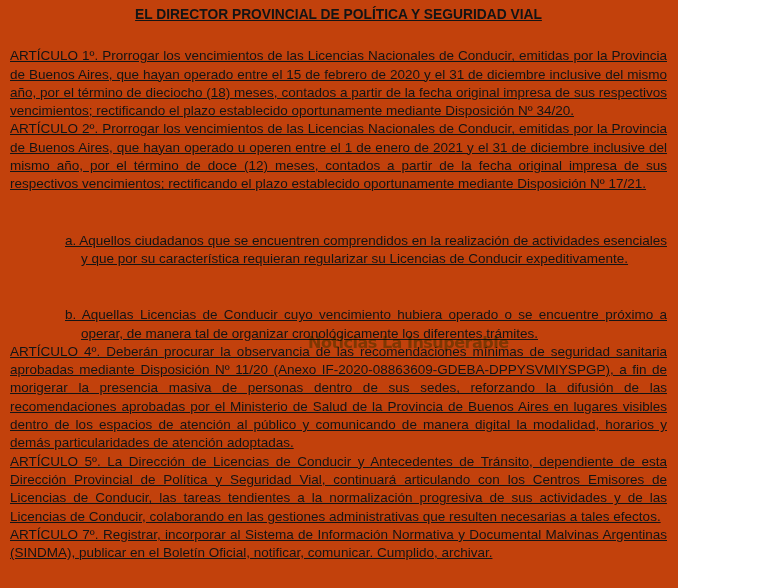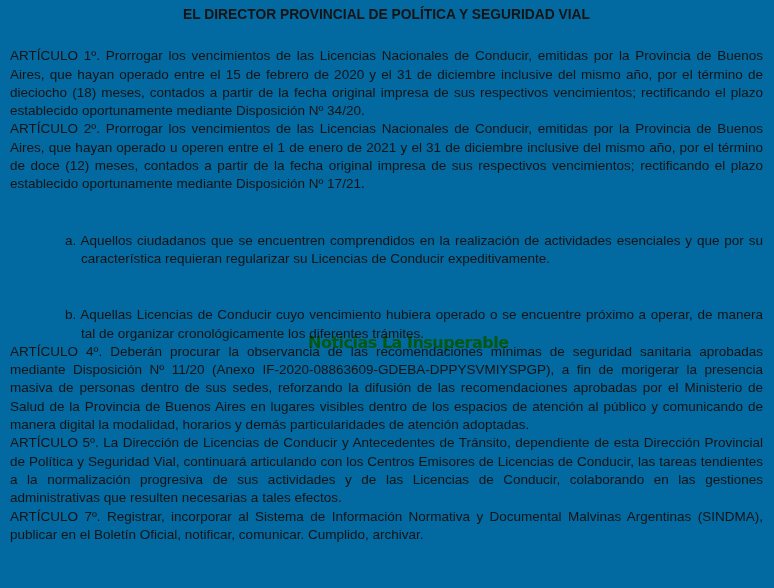--- a/index.html
+++ b/index.html
@@ -5,28 +5,29 @@
   html, body { margin: 0; padding: 0; }
   body {
     width: 774px;
     height: 588px;
     background: #ffffff;
     overflow: hidden;
   }
   .page {
     position: relative;
     box-sizing: border-box;
-    width: 774px;
+    width: 678px;
     height: 588px;
     padding: 6px 11px 0 10px;
     font-family: "Liberation Sans", "DejaVu Sans", sans-serif;
     font-size: 13.5px;
     line-height: 18.3px;
     color: #141414;
-    background: #0369a1;
+    background: #c2410c;
+    text-decoration: underline;
   }
   .doc-header {
     text-align: center;
     font-weight: bold;
     font-size: 13.8px;
     line-height: 18.3px;
     margin-bottom: 23px;
   }
   .doc-body p {
     margin: 0;

